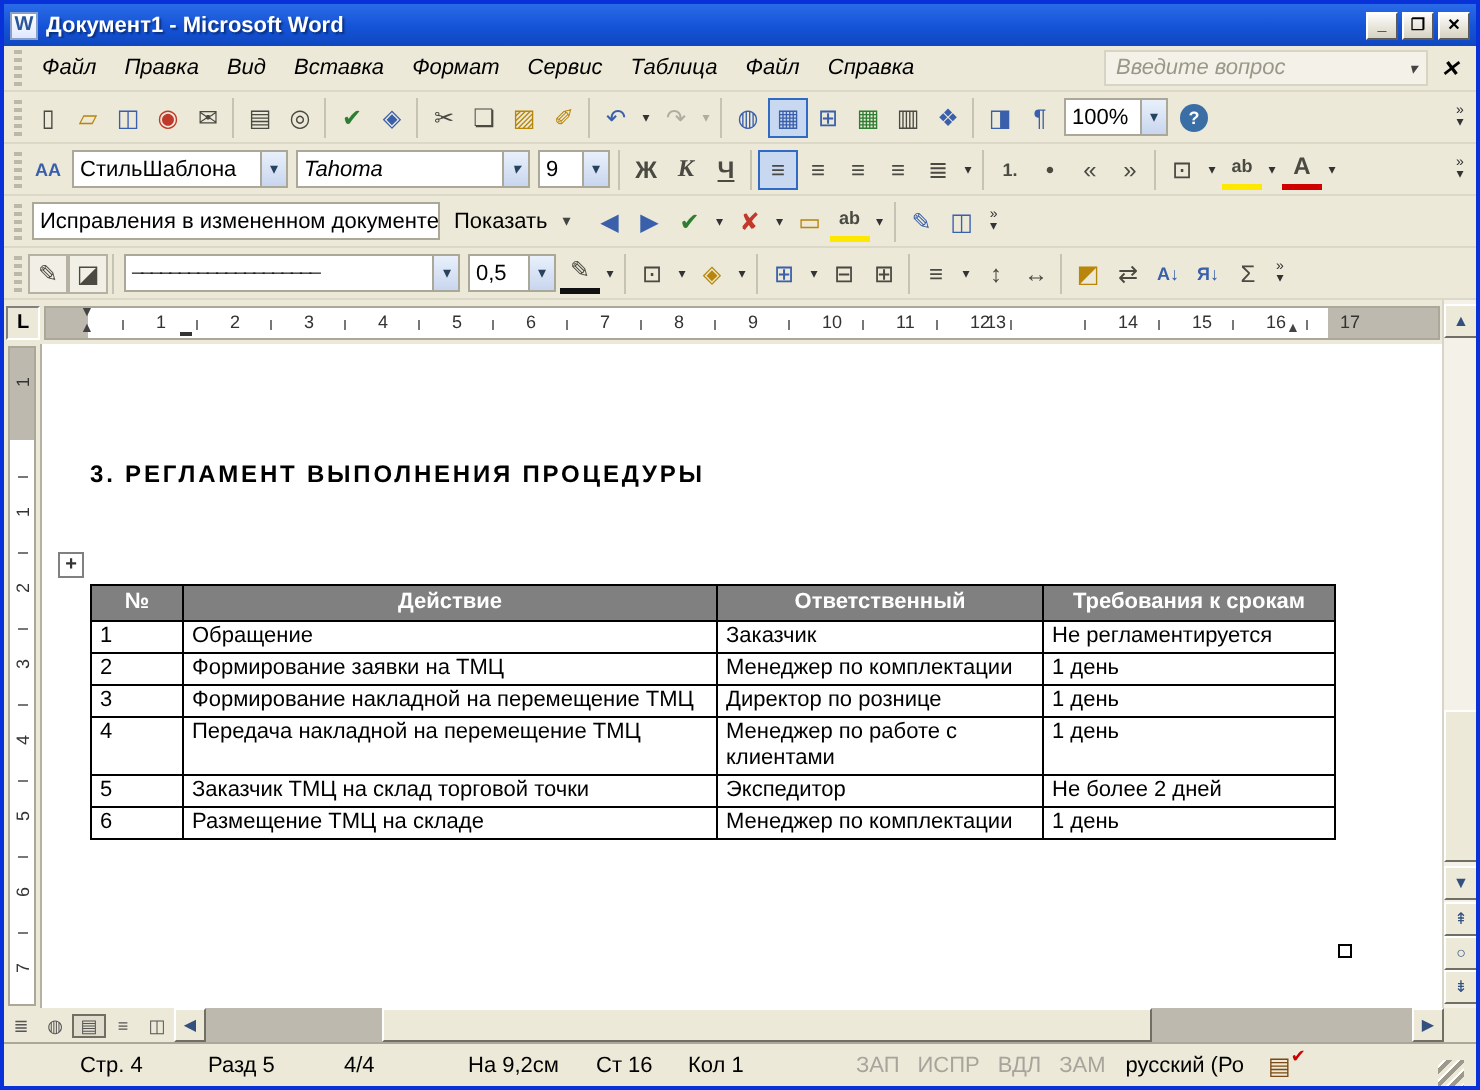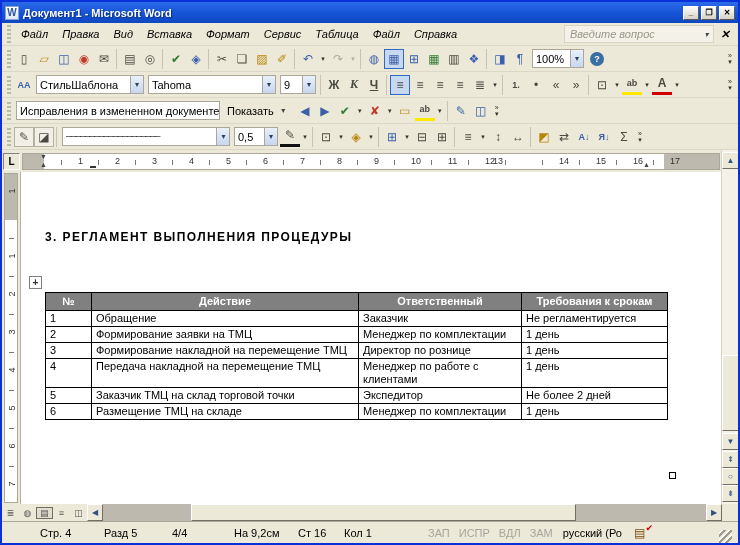--- a/index.html
+++ b/index.html
@@ -16,21 +16,21 @@
   .wbtns{display:flex;}
   .wbtn{width:16px;height:14px;margin-left:2px;background:linear-gradient(#FDFCFB,#D6D2C2);
     border:1px solid;border-color:#fff #5A5A5A #5A5A5A #fff;color:#000;font-size:8px;font-weight:bold;
     display:flex;align-items:center;justify-content:center;line-height:8px;}
   
   .menubar{height:23px;flex:0 0 23px;display:flex;align-items:center;background:#ECE9D8;
     border-bottom:1px solid #DCD8C8;padding:0 2px;font-style:italic;}
   .mlist{display:flex;align-items:center;}
   .menu-item{padding:3px 7px;white-space:nowrap;}
   .grip{width:4px;height:18px;margin:0 3px;background:repeating-linear-gradient(180deg,#BDB9AA 0 2px,transparent 2px 4px);}
-  .qbox{margin-left:auto;display:flex;align-items:center;width:150px;height:18px;color:#9A978A;
+  .qbox{margin-left:auto;display:flex;align-items:center;width:162px;height:18px;color:#9A978A;
     padding-left:5px;border:1px solid #D8D4C4;background:#F4F2E8;}
   .qcaret{margin-left:auto;width:13px;text-align:center;font-size:8px;color:#444;}
   .mclose{width:16px;text-align:center;font-weight:bold;margin:0 3px;color:#000;}
   
   .tbrow{height:26px;flex:0 0 26px;display:flex;align-items:center;padding:0 2px;border-bottom:1px solid #DCD8C8;}
   .tlist{display:flex;align-items:center;}
   .tbtn{width:20px;height:20px;display:inline-flex;align-items:center;justify-content:center;
     font-size:12px;color:#4A4A42;flex:0 0 auto;}
   .tbtn.caret{width:10px;font-size:7px;color:#333;}
   .tbtn.sep{width:2px;height:20px;background:transparent;border-left:1px solid #C6C3B5;margin:0 2px;}
@@ -45,21 +45,21 @@
   .smalltxt{font-size:9px;font-weight:bold;}
   .bold{font-weight:bold;}
   .ital{font-style:italic;font-family:"Liberation Serif",serif;font-weight:bold;}
   .und{text-decoration:underline;font-weight:bold;}
   .help{color:#fff;background:#3A6EA5;border-radius:50%;width:14px;height:14px;font-size:9px;
     font-weight:bold;margin:0 4px;}
   .combo{height:19px;background:#fff;border:1px solid #ACA899;display:inline-flex;align-items:center;
     font-size:11px;padding-left:3px;margin:0 2px;overflow:hidden;white-space:nowrap;}
   .cbtn{margin-left:auto;width:13px;height:100%;display:flex;align-items:center;justify-content:center;
     font-size:8px;color:#26435F;background:linear-gradient(#E9F0FB,#C8D6EE);border-left:1px solid #ACA899;flex:0 0 13px;}
-  .w-style{width:108px;}.w-font{width:128px;}.w-size{width:36px;}.w-zoom{width:52px;}
+  .w-style{width:108px;}.w-font{width:117px;font-style:italic;}.w-size{width:36px;}.w-zoom{width:52px;}
   .w-review{width:204px;}.w-line{width:168px;font-size:8px;letter-spacing:-1px;}.w-weight{width:44px;}
   .showbtn{display:flex;align-items:center;height:20px;padding:0 5px;gap:3px;}
   .tb-overflow{display:flex;flex-direction:column;align-items:center;justify-content:center;
     width:12px;height:22px;font-size:7px;color:#333;line-height:6px;}
   .mla{margin-left:auto;}
   
   .work{flex:1;display:flex;flex-direction:column;position:relative;padding-right:17px;min-height:0;}
   .hruler-row{height:22px;flex:0 0 22px;display:flex;align-items:center;background:#ECE9D8;padding:2px 1px;}
   .tabsel{width:17px;height:17px;border:1px solid;border-color:#808080 #fff #fff #808080;background:#ECE9D8;
     display:flex;align-items:center;justify-content:center;font-weight:bold;font-size:10px;margin-right:2px;flex:0 0 17px;}

